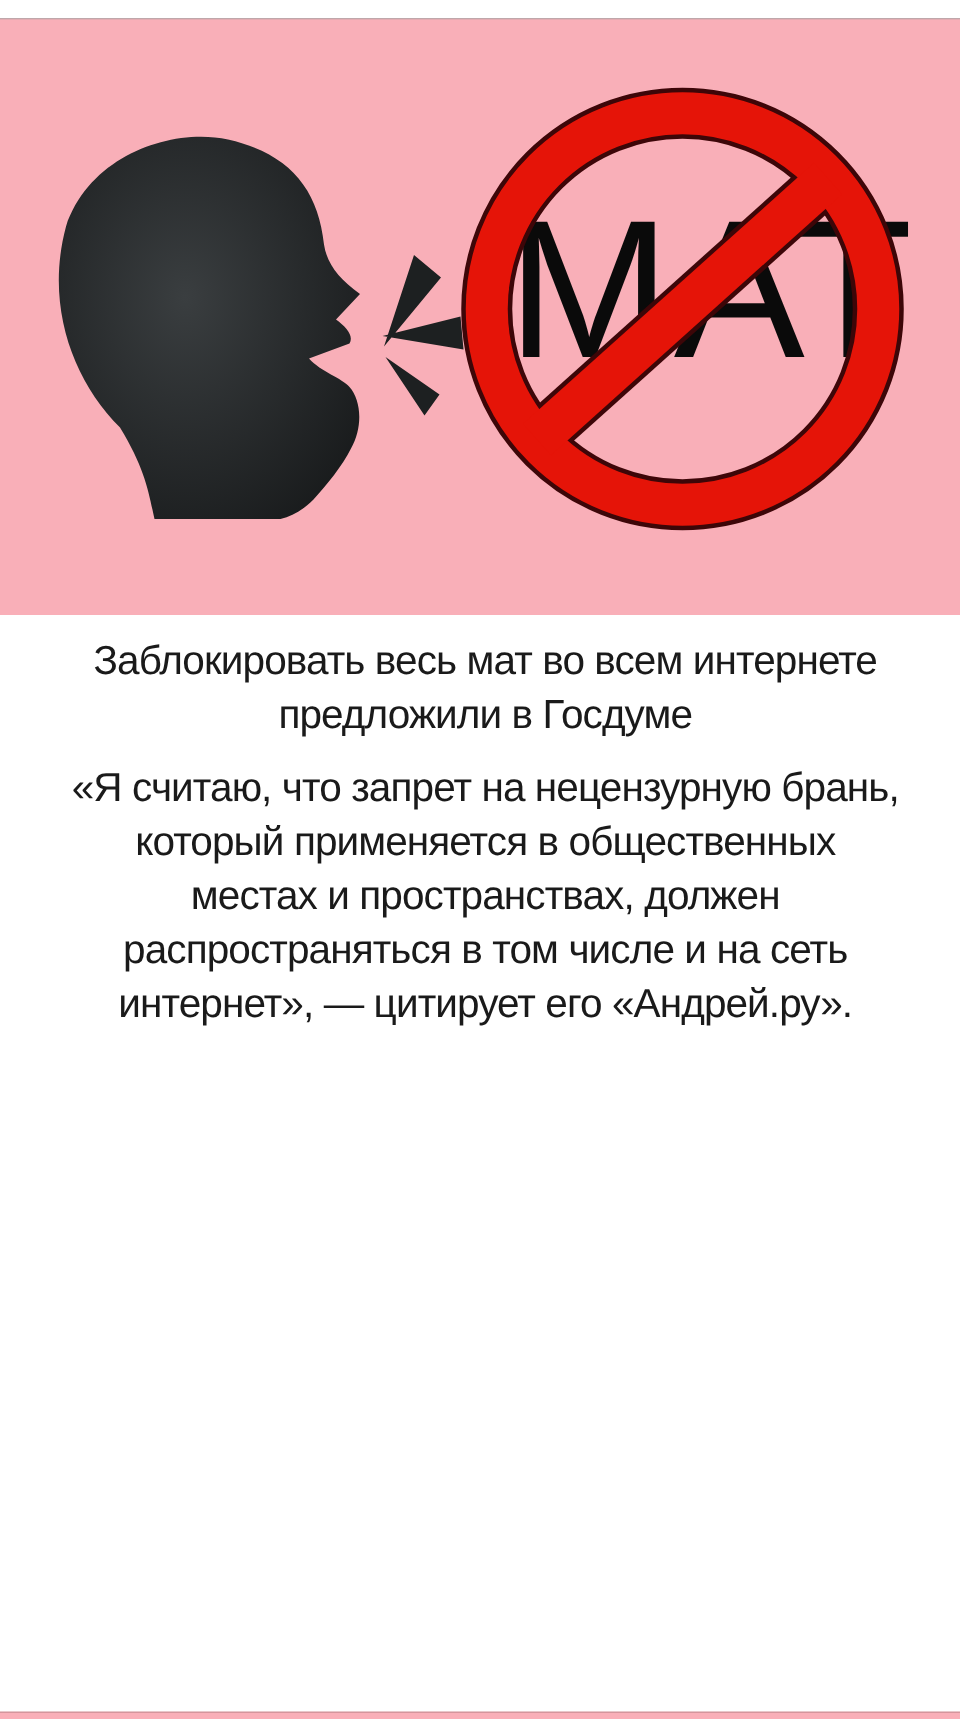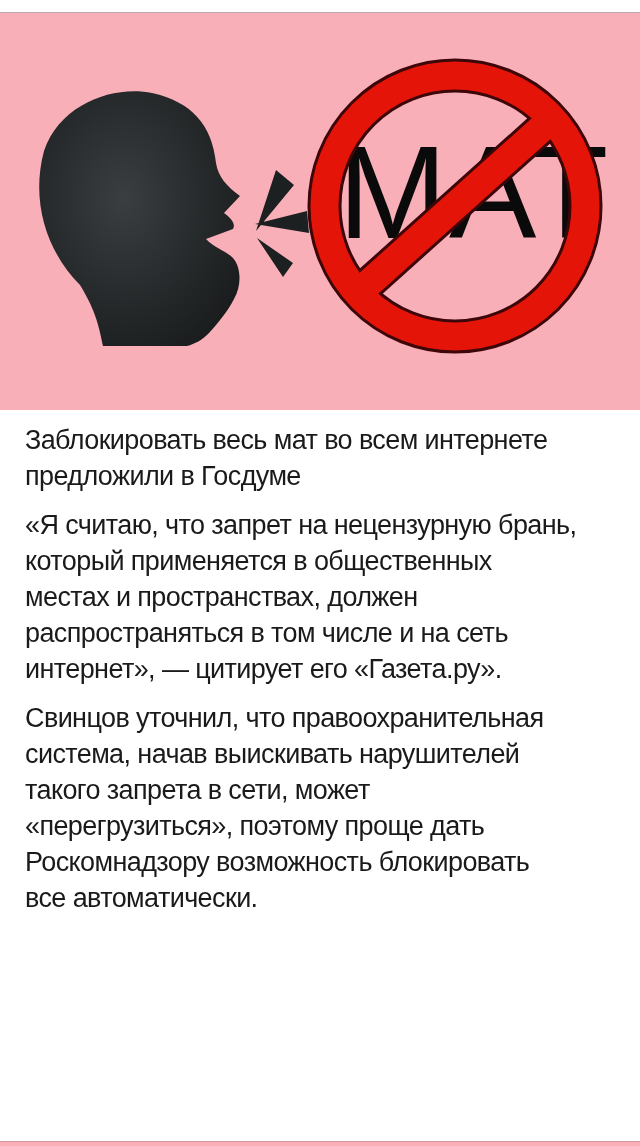--- a/index.html
+++ b/index.html
@@ -34,20 +34,21 @@
     padding: 12px 18px 0 25px;
     color: var(--body_text, #1A1A1A);
     font-size: 27px;
     line-height: 36px;
     letter-spacing: -0.6px;
     overflow: hidden;
   }
   .para {
     margin: 0 0 13px 0;
     white-space: pre;
+    text-align: center;
   }
   .bottom-strip {
     position: absolute;
     left: 0;
     bottom: 0;
     width: 640px;
     height: 5px;
     background: var(--pink, #F9AFB8);
     border-top: 1px solid rgba(0,0,0,0.15);
     box-sizing: border-box;
@@ -102,24 +103,18 @@
     </svg>
   </figure>
 
   <article class="article">
     <p class="para">Заблокировать весь мат во всем интернете
 предложили в Госдуме</p>
     <p class="para">«Я считаю, что запрет на нецензурную брань,
 который применяется в общественных
 местах и пространствах, должен
 распространяться в том числе и на сеть
-интернет», — цитирует его «Газета.ру».</p>
-    <p class="para">Свинцов уточнил, что правоохранительная
-система, начав выискивать нарушителей
-такого запрета в сети, может
-«перегрузиться», поэтому проще дать
-Роскомнадзору возможность блокировать
-все автоматически.</p>
+интернет», — цитирует его «Андрей.ру».</p>
   </article>
 
   <div class="bottom-strip"></div>
 
 </div>
 
 </body></html>

